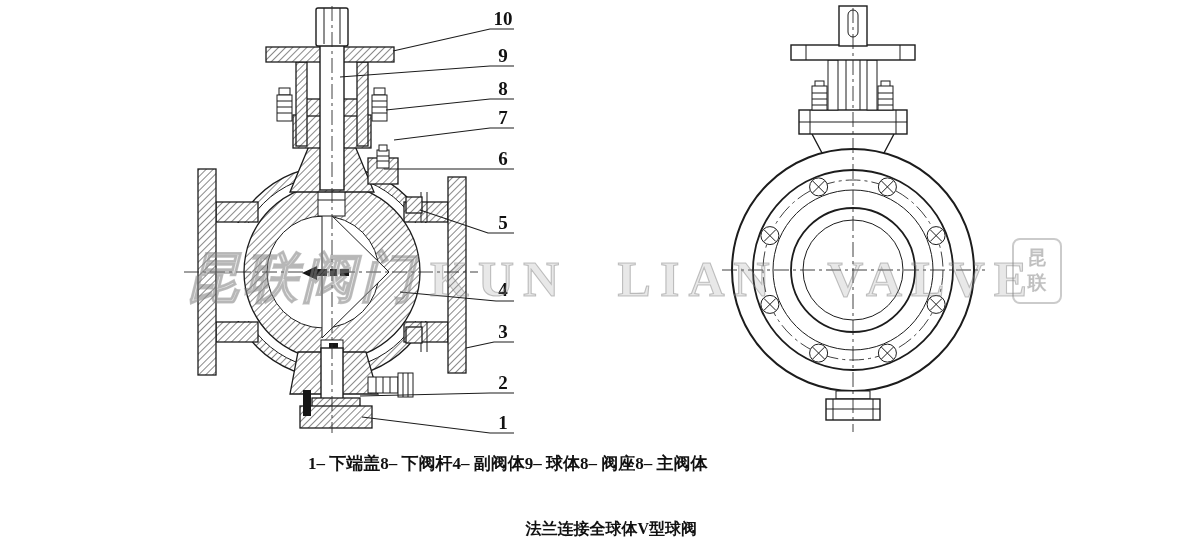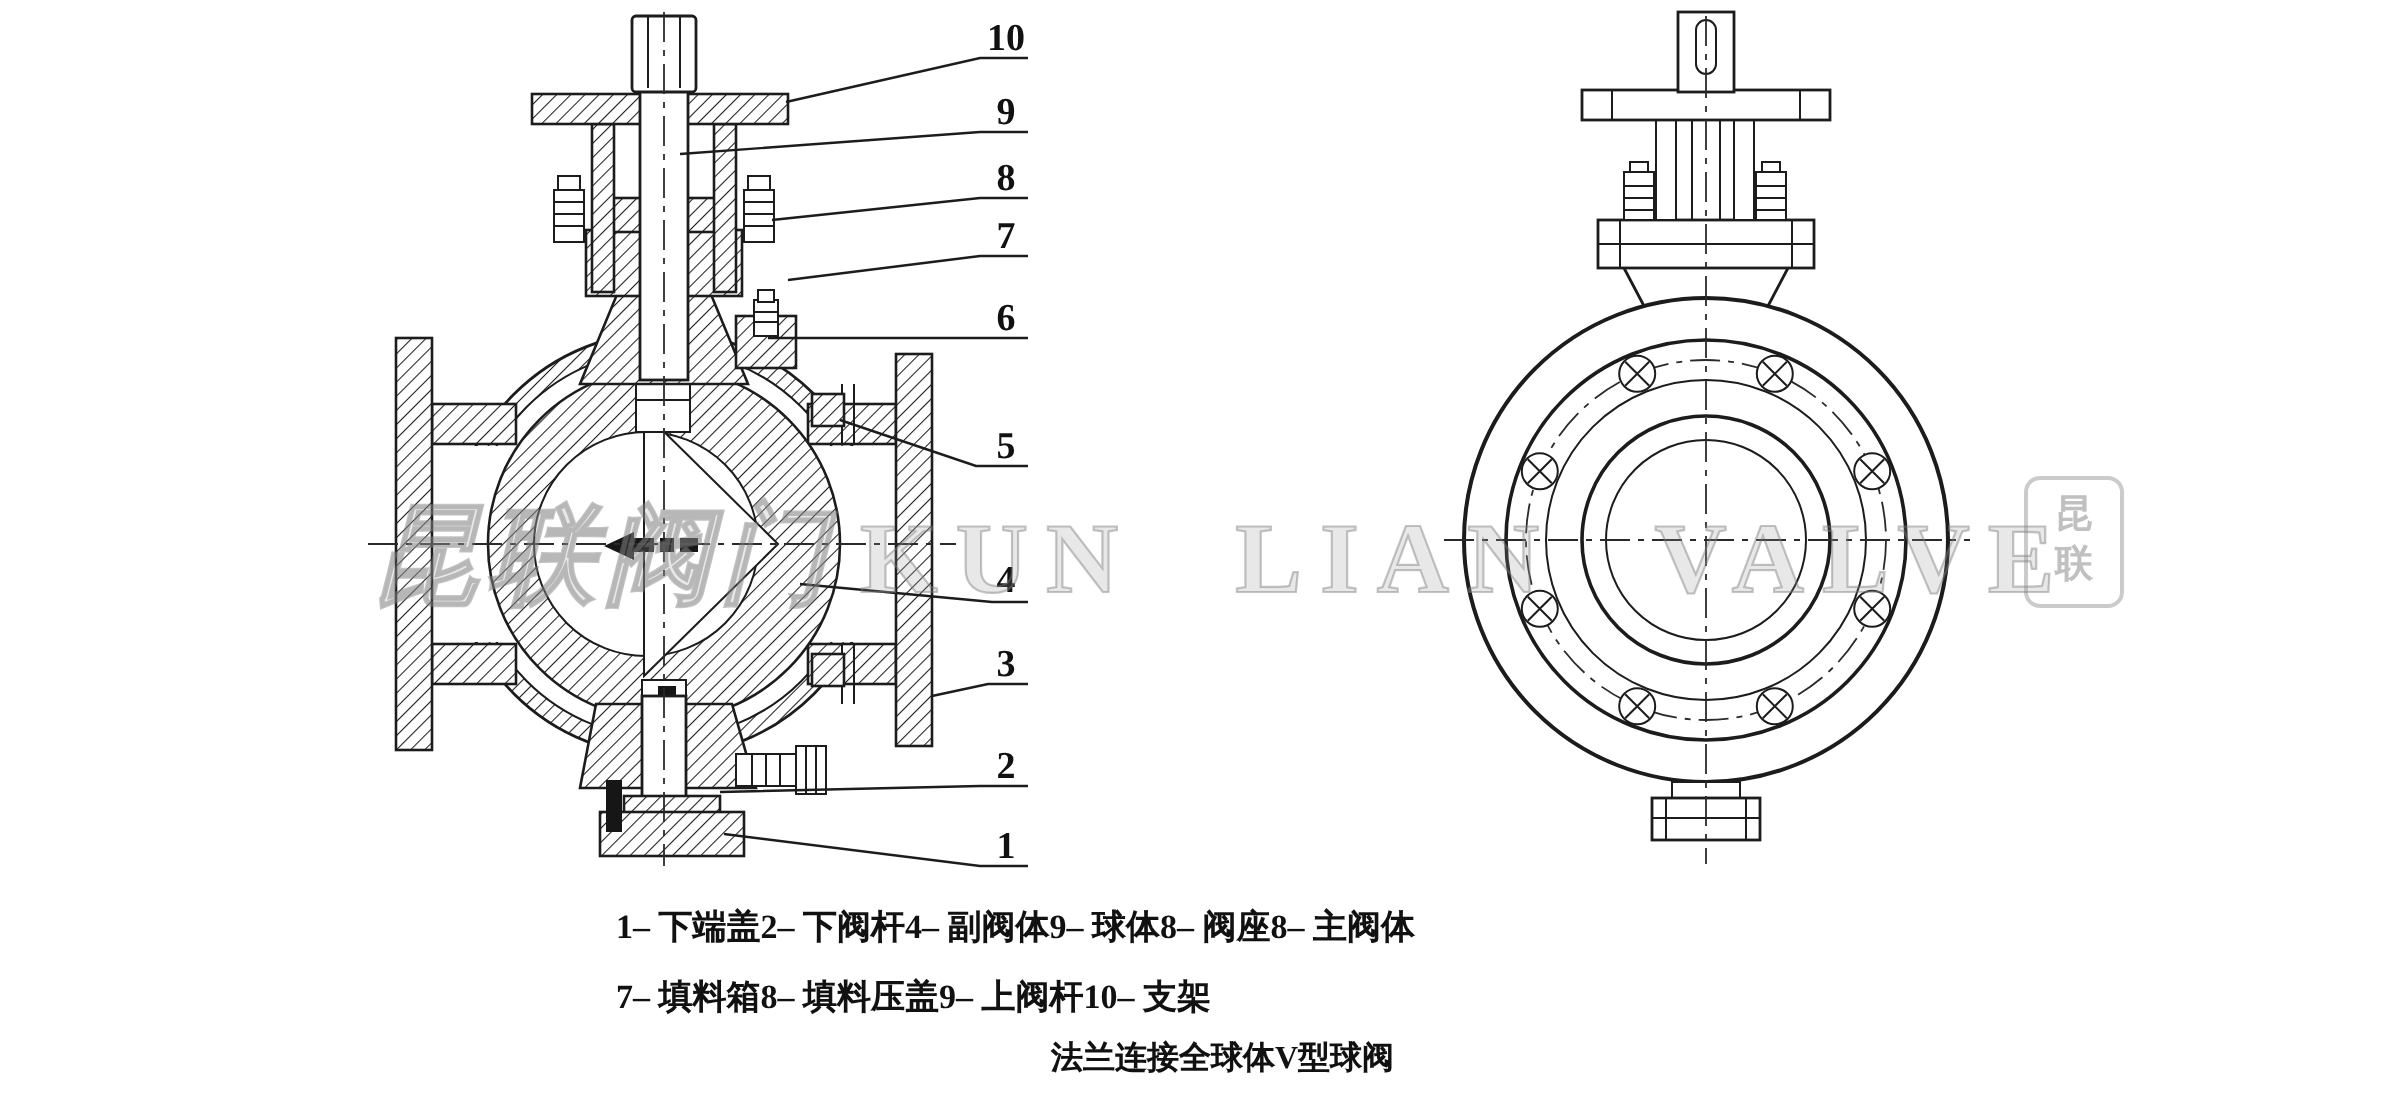--- a/index.html
+++ b/index.html
@@ -252,27 +252,21 @@
     <span class="wm-cn">昆联阀门</span>
     <span class="wm-en">KUN LIAN VALVE</span>
   </div>
   <div class="wm-logo">
     <span>昆</span>
     <span>联</span>
   </div>
 
   <div class="legend legend-row" id="legend-row1">
     <span>1– 下端盖</span>
-    <span>2– 下阀杆</span>
+    <span>8– 下阀杆</span>
     <span>4– 副阀体</span>
     <span>9– 球体</span>
     <span>8– 阀座</span>
     <span>8– 主阀体</span>
   </div>
-  <div class="legend legend-row" id="legend-row2">
-    <span>7– 填料箱</span>
-    <span>8– 填料压盖</span>
-    <span>9– 上阀杆</span>
-    <span>10– 支架</span>
-  </div>
   <div class="legend" id="fig-title">法兰连接全球体V型球阀</div>
 
 </div>
 
 </body></html>

